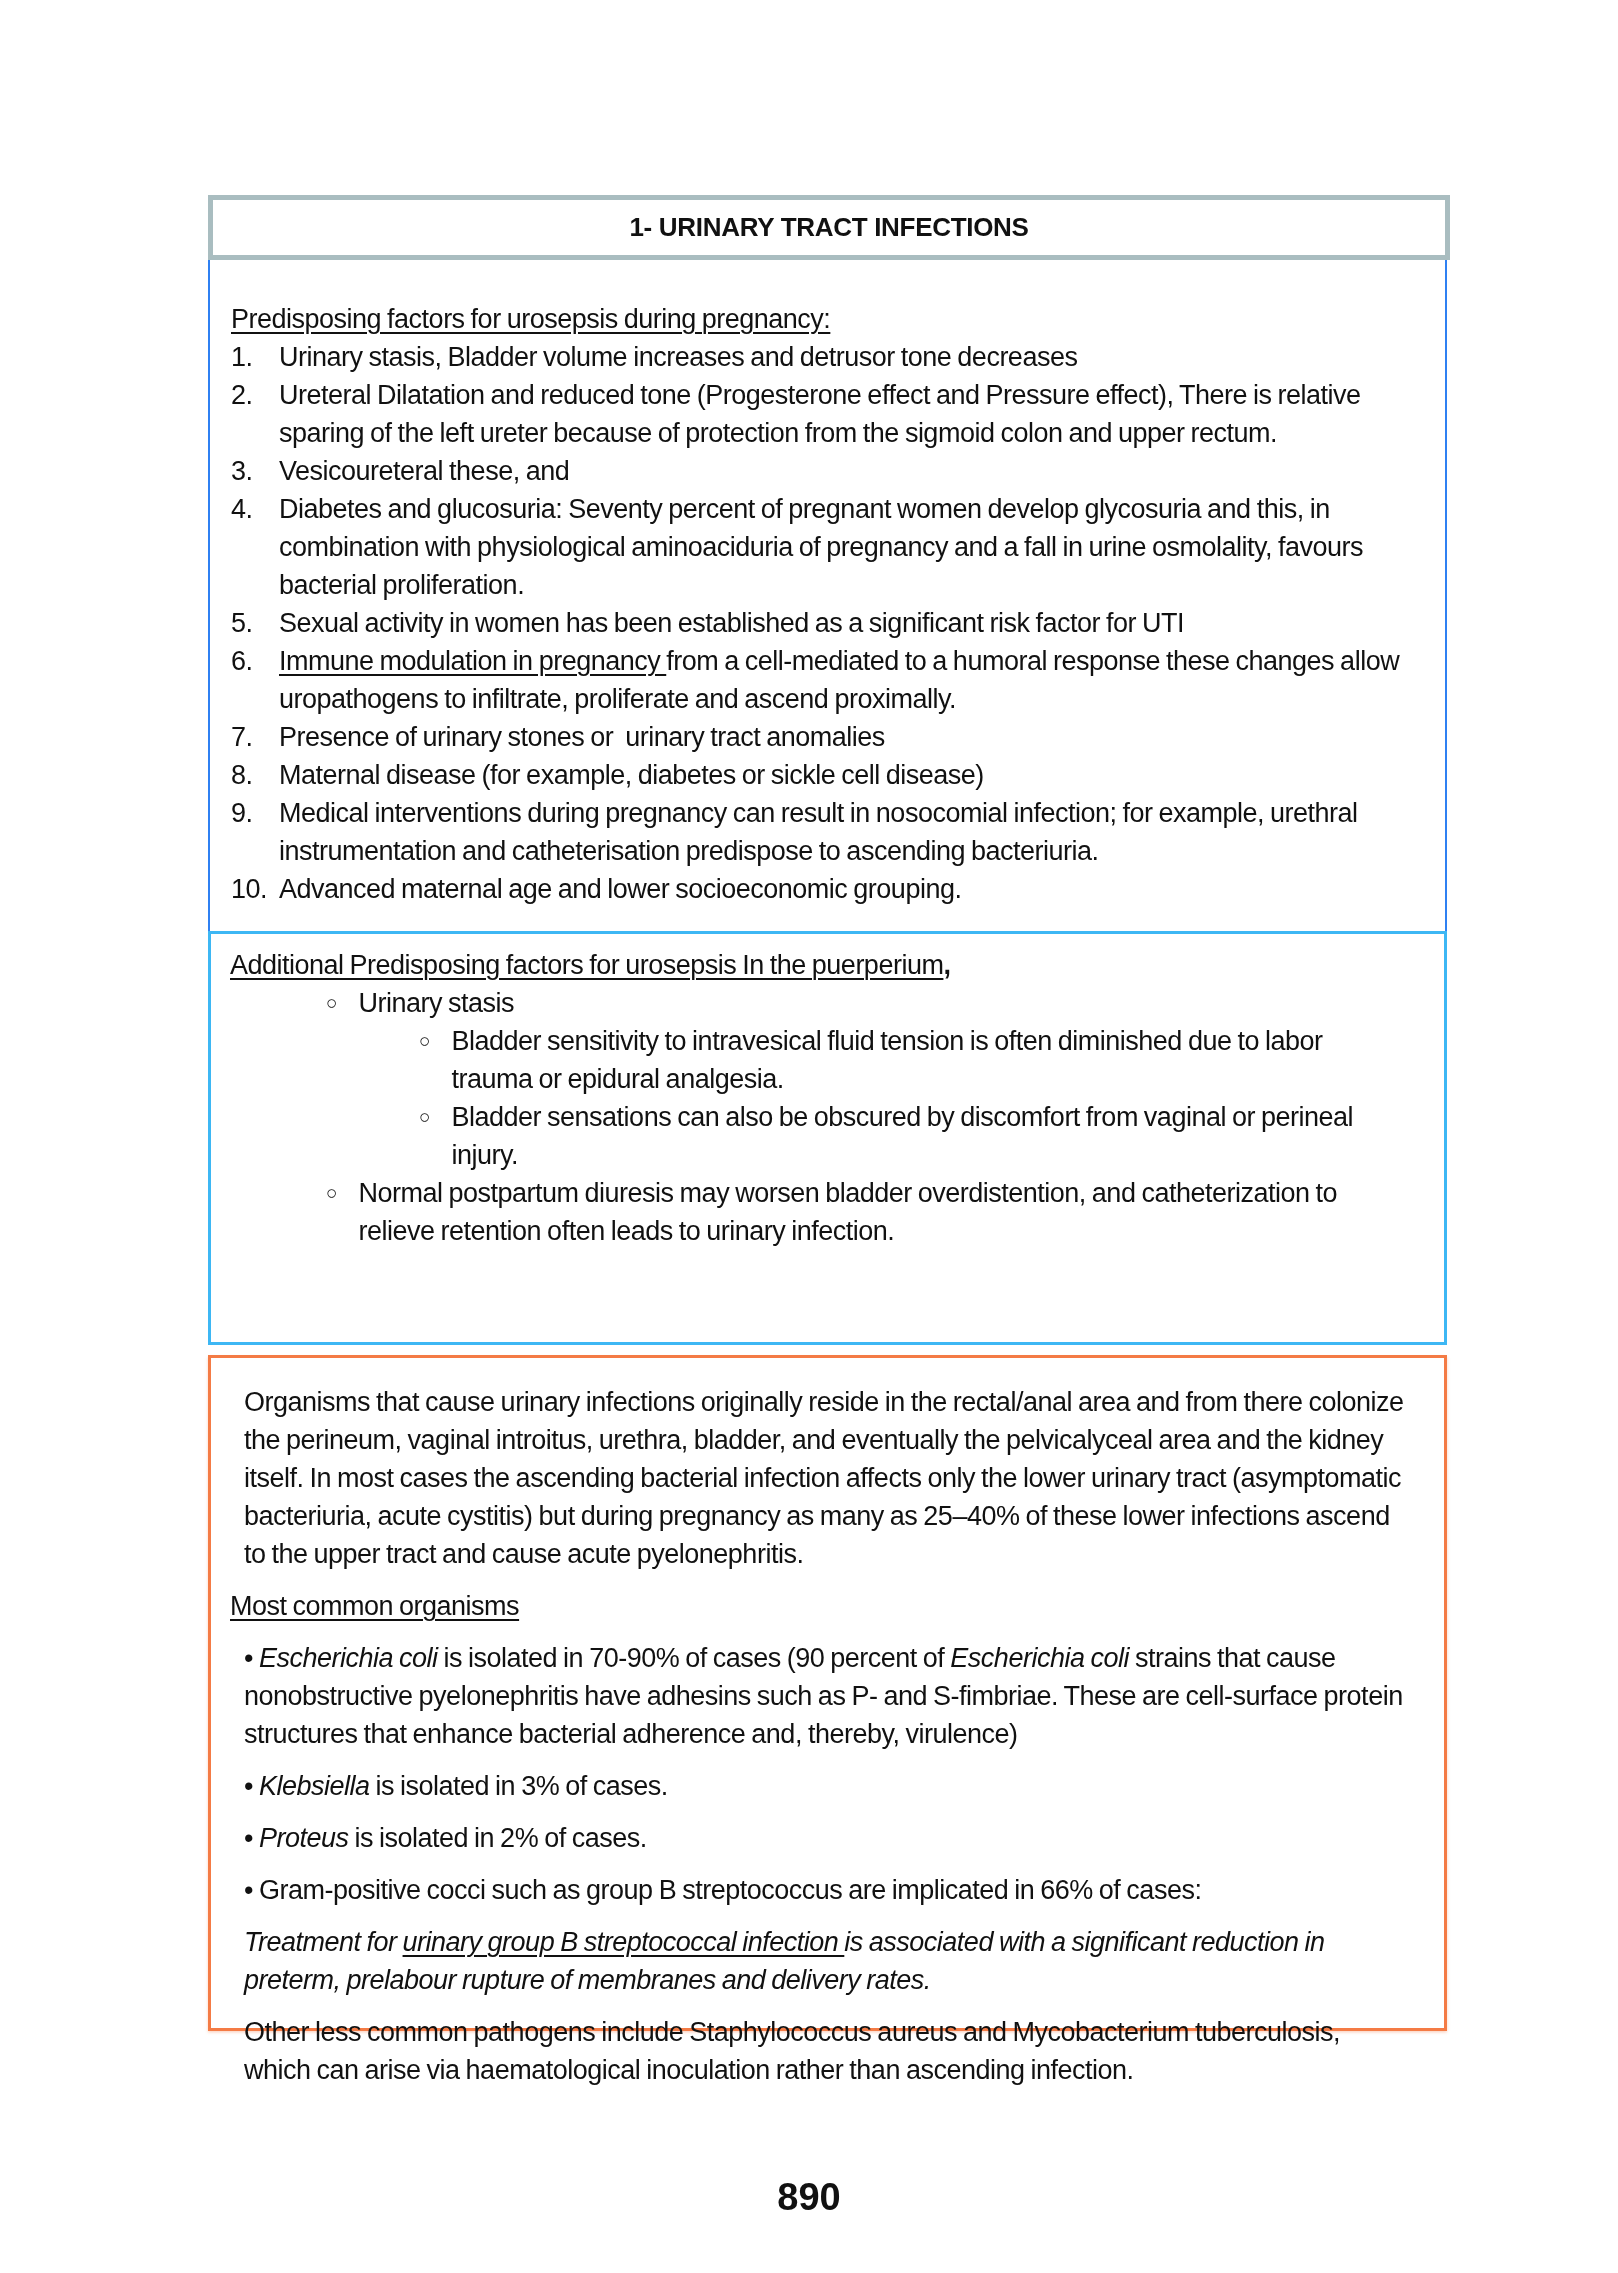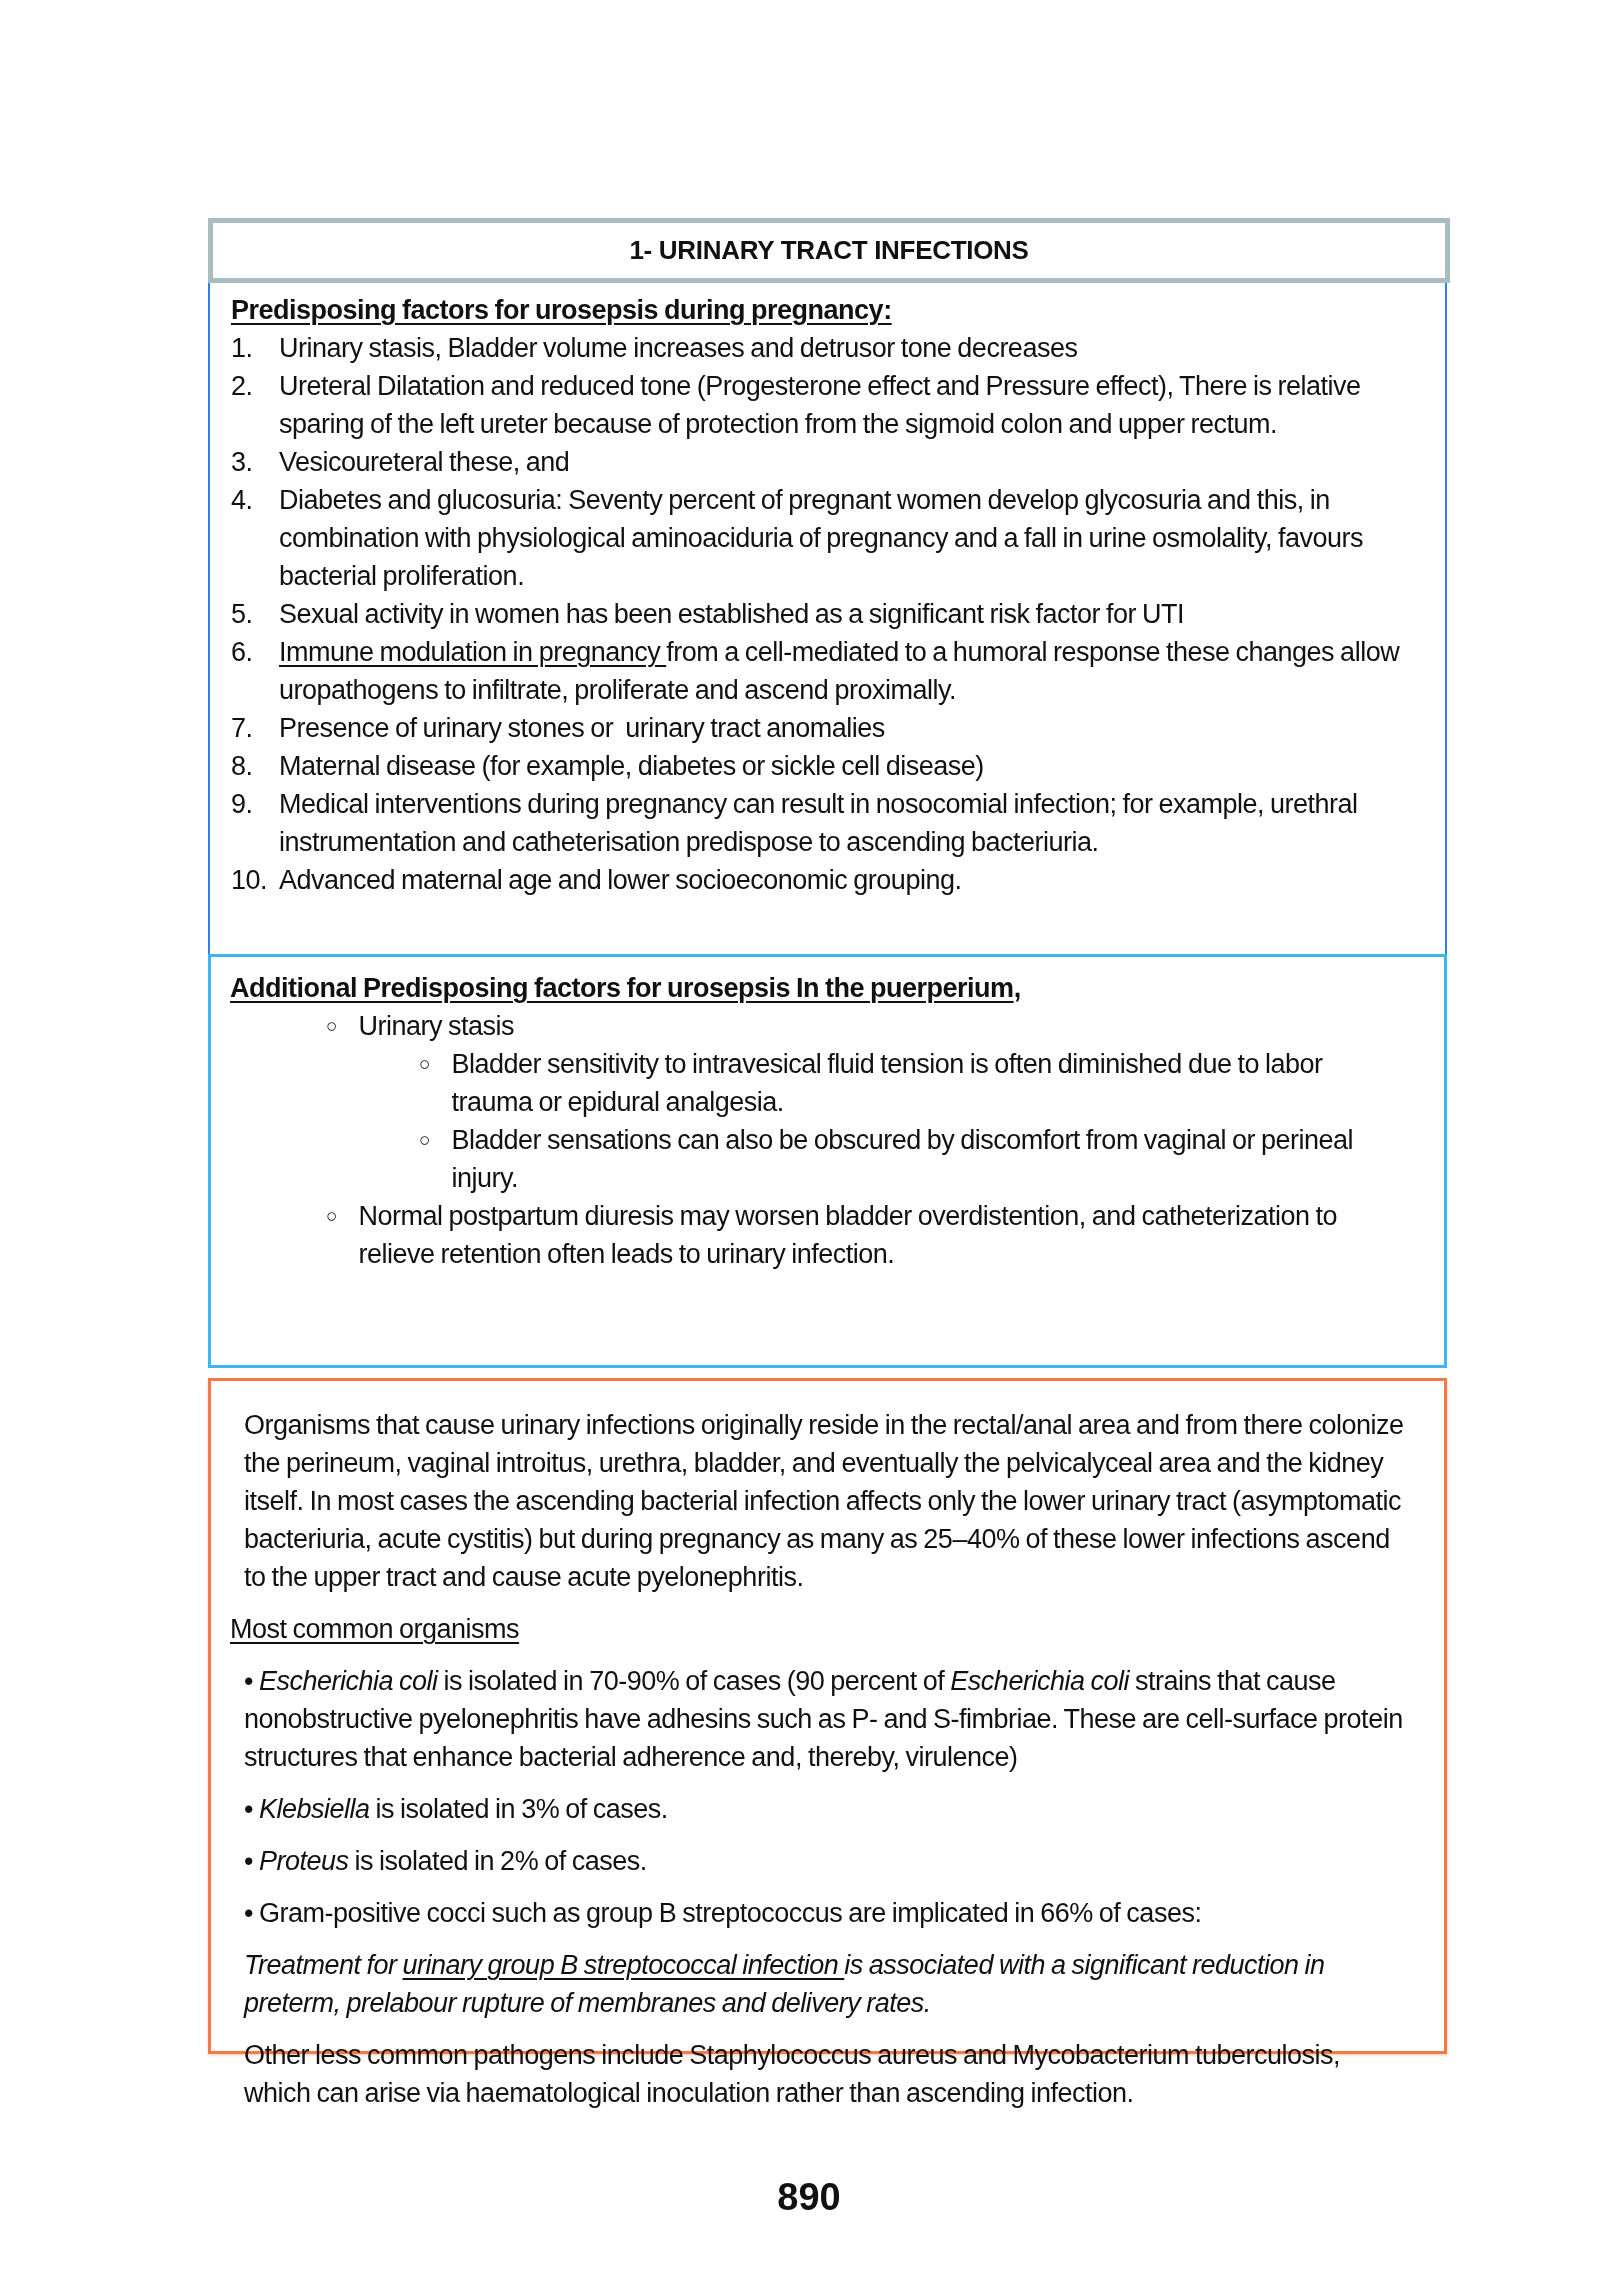--- a/index.html
+++ b/index.html
@@ -5,29 +5,29 @@
   html, body { margin: 0; padding: 0; background: #ffffff; }
   body {
     width: 1618px; height: 2273px; position: relative; overflow: hidden;
     font-family: "Liberation Sans", "DejaVu Sans", sans-serif;
     color: #111;
   }
   .page-frame { position: absolute; left: 208px; top: 195px; width: 1242px; }
   .title-box {
     box-sizing: border-box; height: 65px; border: 5.7px solid #a9bdc0;
     background: #fff; display: flex; align-items: center; justify-content: center;
-    font-weight: bold; font-size: 26px; letter-spacing: -0.3px; margin-top: 23px;
+    font-weight: bold; font-size: 26px; letter-spacing: -0.3px;
   }
   .box { box-sizing: border-box; background: #fff; position: relative; }
   .box-blue { border: 2.9px solid #2f80f2; border-top: none; border-bottom: none; width: 1239px; height: 671px; padding: 7.6px 0 0 21px; }
   .box-lightblue { border: 3.8px solid #3db7f4; width: 1239px; height: 414px; padding: 11.5px 0 0 19px; }
   .box-orange { border: 3.8px solid #f47b45; width: 1239px; height: 676px; margin-top: 9.6px; padding: 11.5px 19px 0 19px; box-shadow: 0 1.9px 2.9px rgba(244,123,69,0.35); }
 
   .text { font-size: 27px; line-height: 38px; letter-spacing: -0.5px; word-spacing: -1px; transform-origin: left top; }
-  .heading { font-weight: bold; text-decoration: underline; text-decoration-thickness: 1.9px; text-underline-offset: 3.8px; }
+  .heading { font-weight: normal; text-decoration: underline; text-decoration-thickness: 1.9px; text-underline-offset: 3.8px; margin-top: 32px; }
   .ol { list-style: none; margin: 0; padding: 0; }
   .ol li { display: flex; }
   .ol .num { width: 48px; flex: 0 0 48px; }
   .ol .body { flex: 1; padding-right: 29px; }
   .u { text-decoration: underline; text-decoration-thickness: 1.9px; text-underline-offset: 3.8px; }
 
   .circle-list { margin: 0; padding: 0; list-style: none; }
   .circle-list li { display: flex; }
   .circle-list .bullet { flex: 0 0 32.5px; font-size: 19px; line-height: 38px; }
   .lvl1 { margin-left: 96px; }

